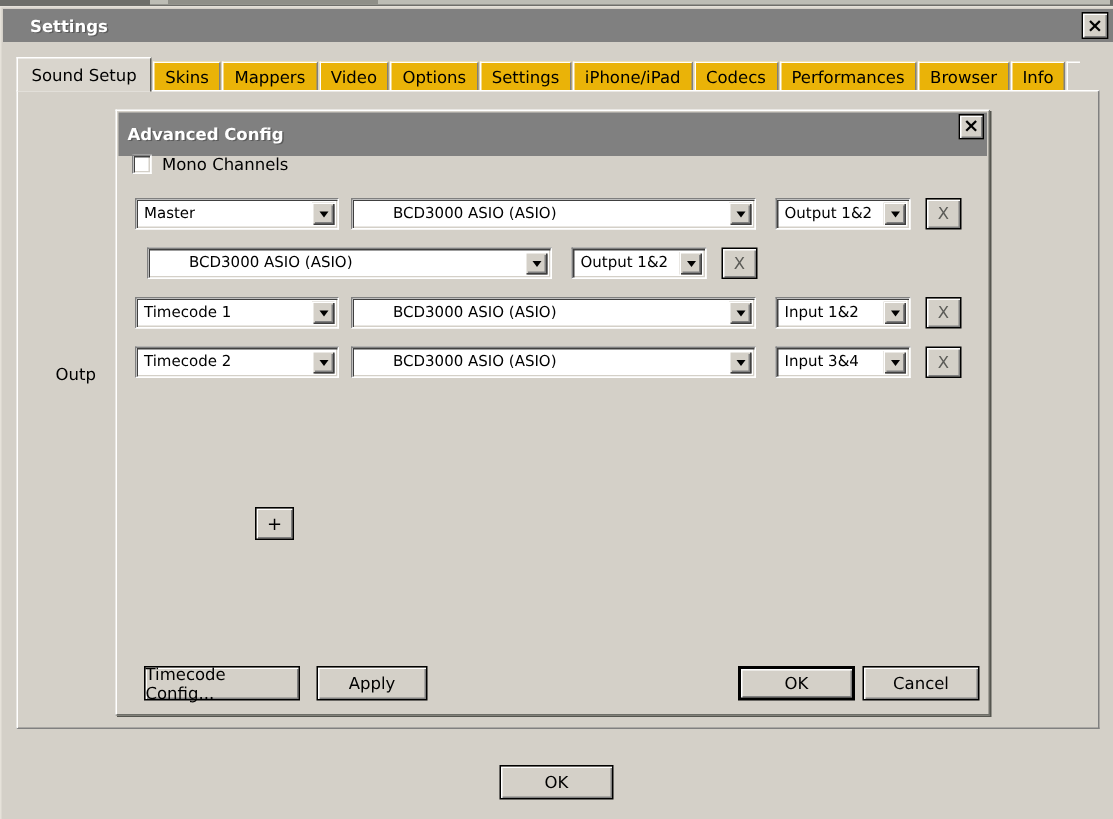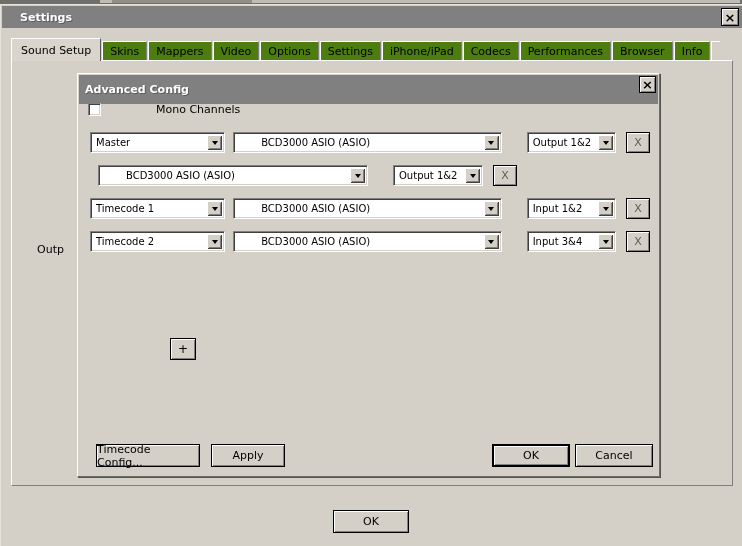--- a/index.html
+++ b/index.html
@@ -101,21 +101,21 @@
     width: 722px;
     height: 23px;
     display: flex;
     align-items: flex-end;
   }
   .tab {
     height: 20px;
     padding: 0 7px;
     display: flex;
     align-items: center;
-    background: #4d7c0f;
+    background: #eab308;
     border-top: 1px solid #ffffff;
     border-left: 1px solid #ffffff;
     border-right: 1px solid #808080;
     border-bottom: none;
     font-size: 11px;
     margin-right: 1px;
     box-sizing: border-box;
     white-space: nowrap;
     cursor: default;
     position: relative;
@@ -220,21 +220,20 @@
     height: 17px;
   }
 
   
   #mono-row {
     position: absolute;
     left: 10px;
     top: 29px;
     display: flex;
     align-items: center;
-    gap: 48px;
   }
   .checkbox {
     width: 13px;
     height: 13px;
     background: #ffffff;
     border: 1px solid #808080;
     border-right-color: #ffffff;
     border-bottom-color: #ffffff;
     box-shadow: inset 1px 1px 0 #404040, inset -1px -1px 0 #d4d0c8;
     box-sizing: border-box;
@@ -291,21 +290,21 @@
   .combo .combo-arrow i {
     display: block;
     width: 0; height: 0;
     border-left: 3.5px solid transparent;
     border-right: 3.5px solid transparent;
     border-top: 4px solid #000000;
   }
 
   .combo-bus   { width: 136px; }
   .combo-dev   { width: 270px; margin-left: 8px; padding-left: 22px; }
-  .combo-chan  { width: 90px;  margin-left: 25px; }
+  .combo-chan  { width: 90px;  margin-left: 13px; }
 
   .remove-btn {
     width: 24px;
     height: 21px;
     margin-left: 10px;
     background: #d4d0c8;
     border: 1px solid #000000;
     box-shadow: inset 1px 1px 0 #ffffff, inset -1px -1px 0 #808080;
     display: flex;
     align-items: center;

